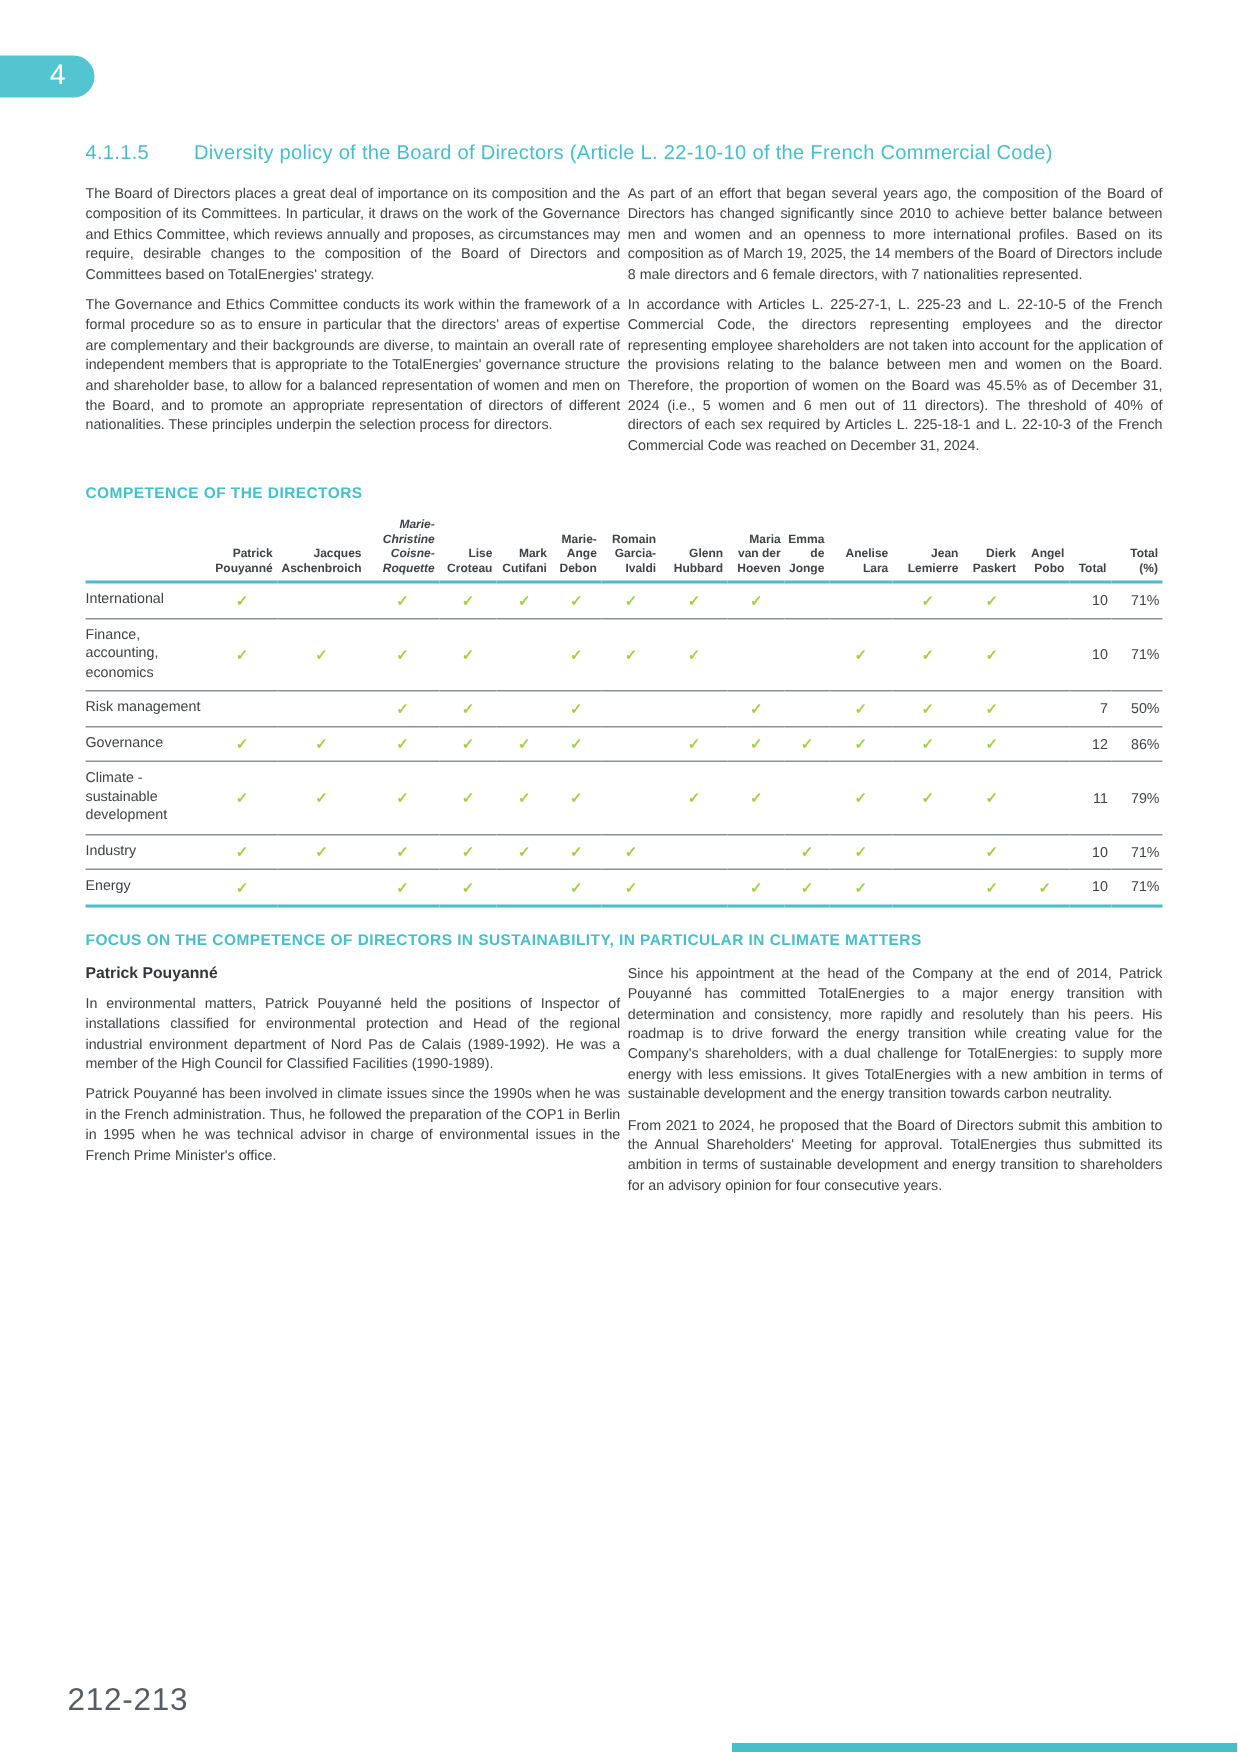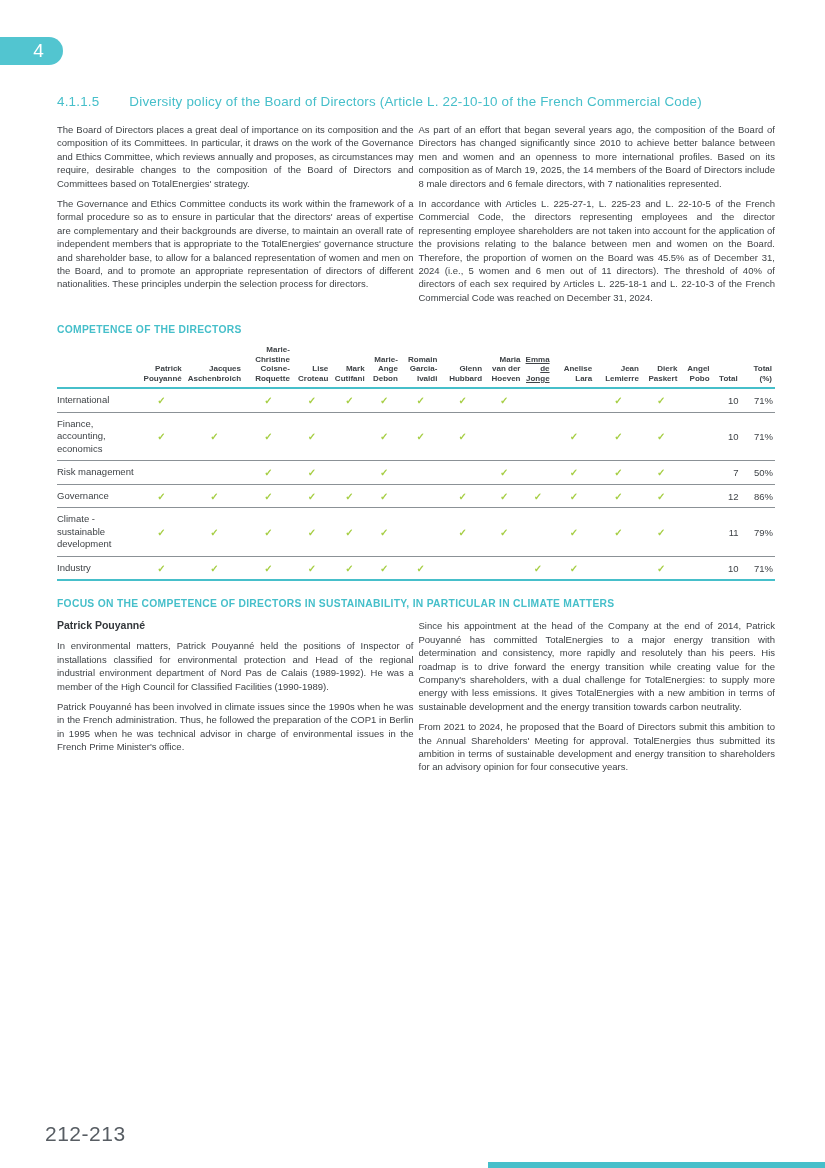--- a/index.html
+++ b/index.html
@@ -57,28 +57,28 @@
     vertical-align:middle;padding:2px 0;
   }
   table.competence td.total{
     text-align:right;font-size:9.5px;color:var(--text-dark);
     vertical-align:middle;padding:2px 2px 2px 0;
   }
   
   .competence th:nth-child(1){width:78px;}
   .competence th:nth-child(2){width:45px;}
   .competence th:nth-child(3){width:57px;}
-  .competence th:nth-child(4){width:47px;}
+  .competence th:nth-child(4){width:47px;font-style:italic;}
   .competence th:nth-child(5){width:37px;}
   .competence th:nth-child(6){width:35px;}
   .competence th:nth-child(7){width:32px;}
   .competence th:nth-child(8){width:38px;}
   .competence th:nth-child(9){width:43px;}
   .competence th:nth-child(10){width:37px;}
-  .competence th:nth-child(11){width:28px;text-decoration:underline;}
+  .competence th:nth-child(11){width:28px;}
   .competence th:nth-child(12){width:41px;}
   .competence th:nth-child(13){width:45px;}
   .competence th:nth-child(14){width:37px;}
   .competence th:nth-child(15){width:31px;}
   .competence th:nth-child(16){width:27px;}
   .competence th:nth-child(17){width:33px;}
   .page-footer{
     position:absolute;left:45px;bottom:22px;font-size:21px;
     color:var(--footer-gray);letter-spacing:0.5px;
   }
@@ -241,20 +241,39 @@
             <td class="check"></td>
             <td class="check"></td>
             <td class="check">✓</td>
             <td class="check">✓</td>
             <td class="check"></td>
             <td class="check">✓</td>
             <td class="check"></td>
             <td class="total">10</td>
             <td class="total">71%</td>
           </tr>
+          <tr>
+            <th class="row-label">Energy</th>
+            <td class="check">✓</td>
+            <td class="check"></td>
+            <td class="check">✓</td>
+            <td class="check">✓</td>
+            <td class="check"></td>
+            <td class="check">✓</td>
+            <td class="check">✓</td>
+            <td class="check"></td>
+            <td class="check">✓</td>
+            <td class="check">✓</td>
+            <td class="check">✓</td>
+            <td class="check"></td>
+            <td class="check">✓</td>
+            <td class="check">✓</td>
+            <td class="total">10</td>
+            <td class="total">71%</td>
+          </tr>
         </tbody>
     </table>
 
     <h2 class="sub-heading focus-heading">FOCUS ON THE COMPETENCE OF DIRECTORS IN SUSTAINABILITY, IN PARTICULAR IN CLIMATE MATTERS</h2>
 
     <div class="two-col">
       <div class="col">
         <h3 class="person-name">Patrick Pouyanné</h3>
         <div>
             <p class="para">In environmental matters, Patrick Pouyanné held the positions of Inspector of installations classified for environmental protection and Head of the regional industrial environment department of Nord Pas de Calais (1989-1992). He was a member of the High Council for Classified Facilities (1990-1989).</p>

